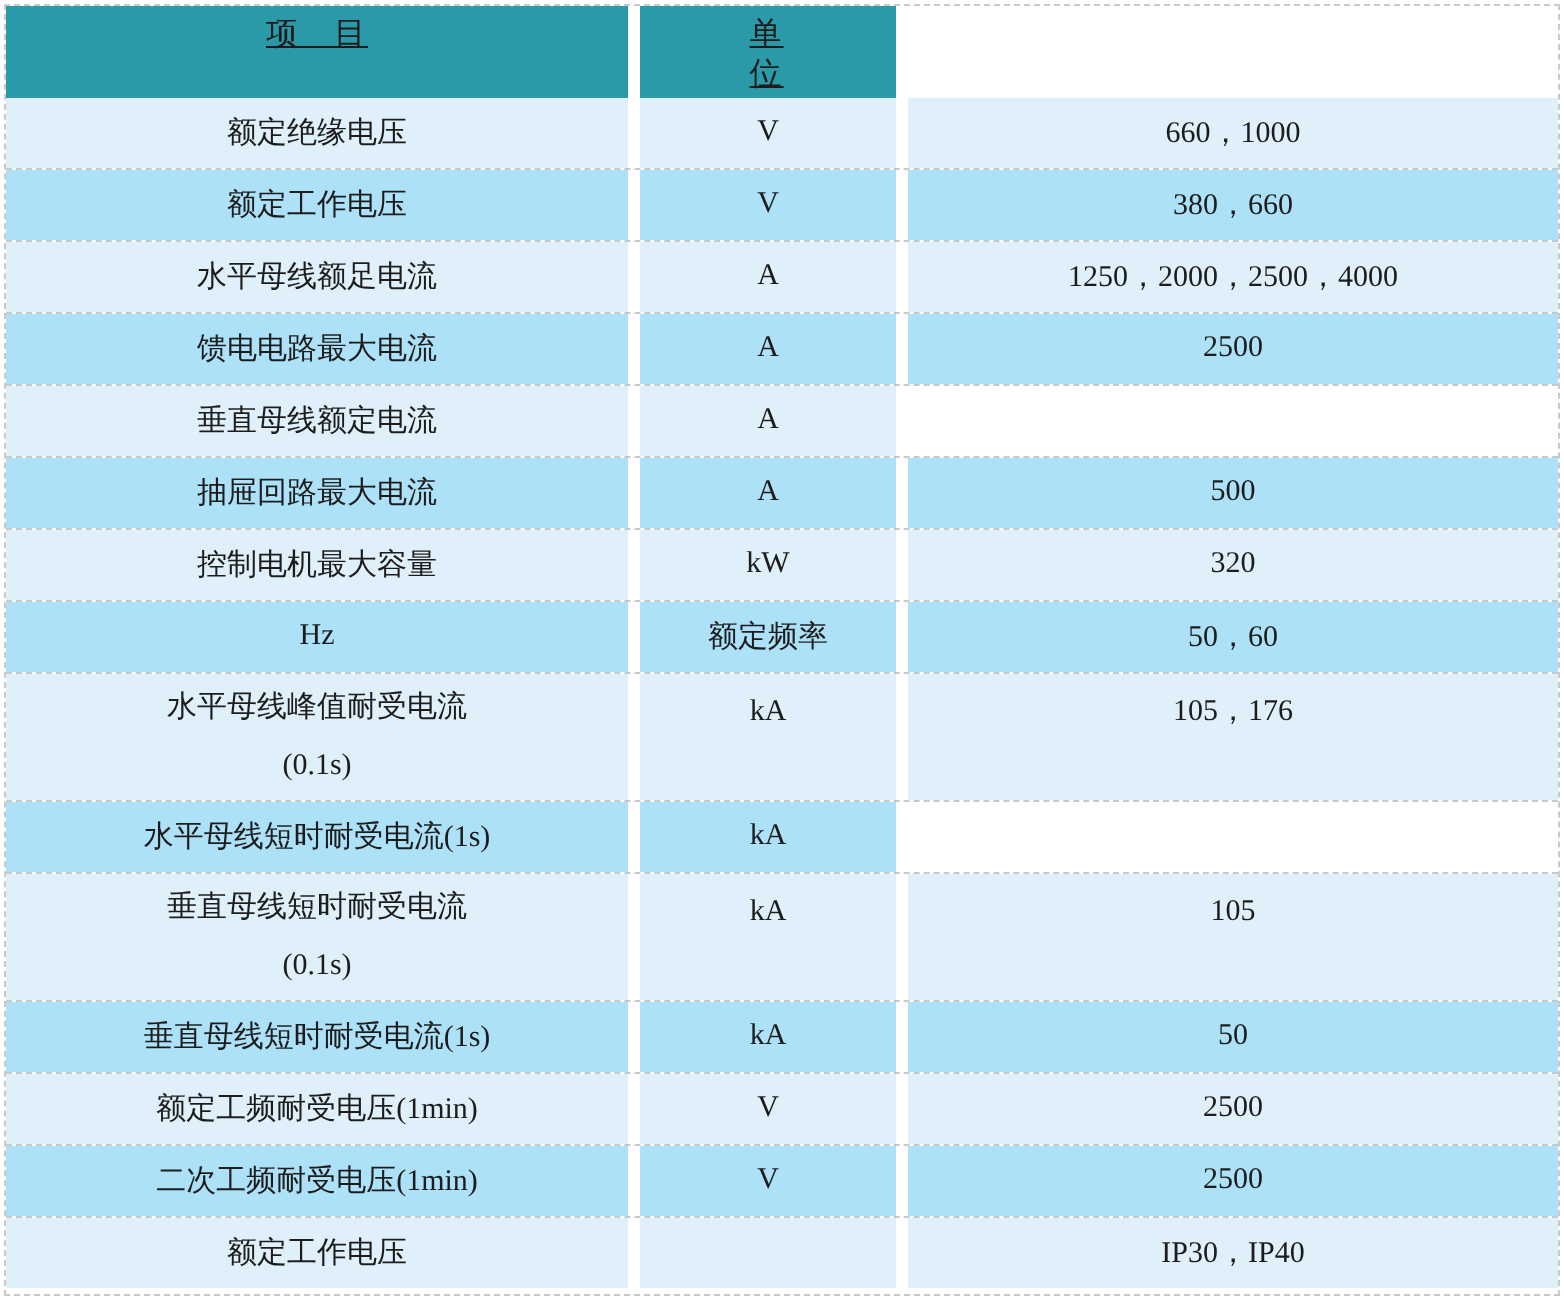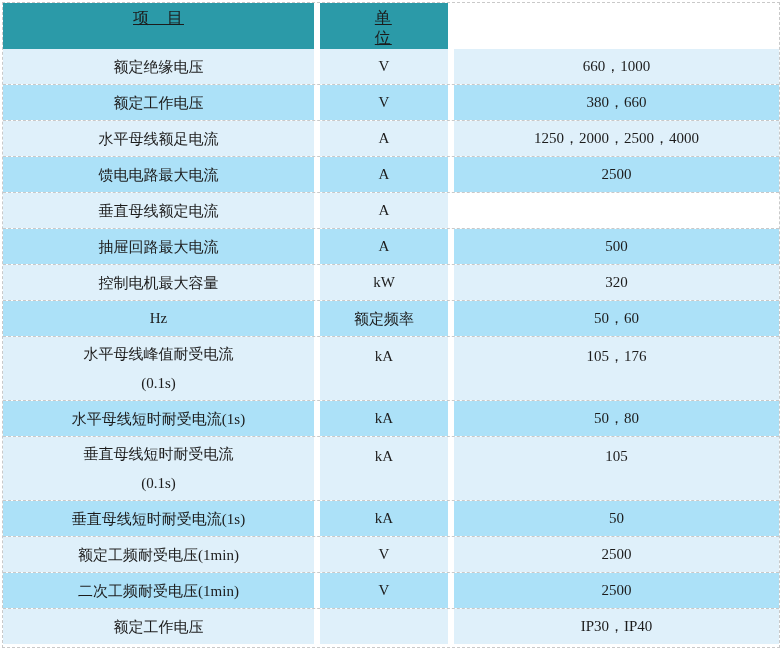--- a/index.html
+++ b/index.html
@@ -142,21 +142,20 @@
             <div>水平母线峰值耐受电流</div>
             <div>(0.1s)</div>
           </div>
           <div class="cell unit">kA</div>
           <div class="cell data">105，176</div>
         </div><div class="row dark single">
           <div class="cell item">
             <div>水平母线短时耐受电流(1s)</div>
           </div>
           <div class="cell unit">kA</div>
-          <div class="cell data">50，80</div>
         </div><div class="row light double">
           <div class="cell item">
             <div>垂直母线短时耐受电流</div>
             <div>(0.1s)</div>
           </div>
           <div class="cell unit">kA</div>
           <div class="cell data">105</div>
         </div><div class="row dark single">
           <div class="cell item">
             <div>垂直母线短时耐受电流(1s)</div>

